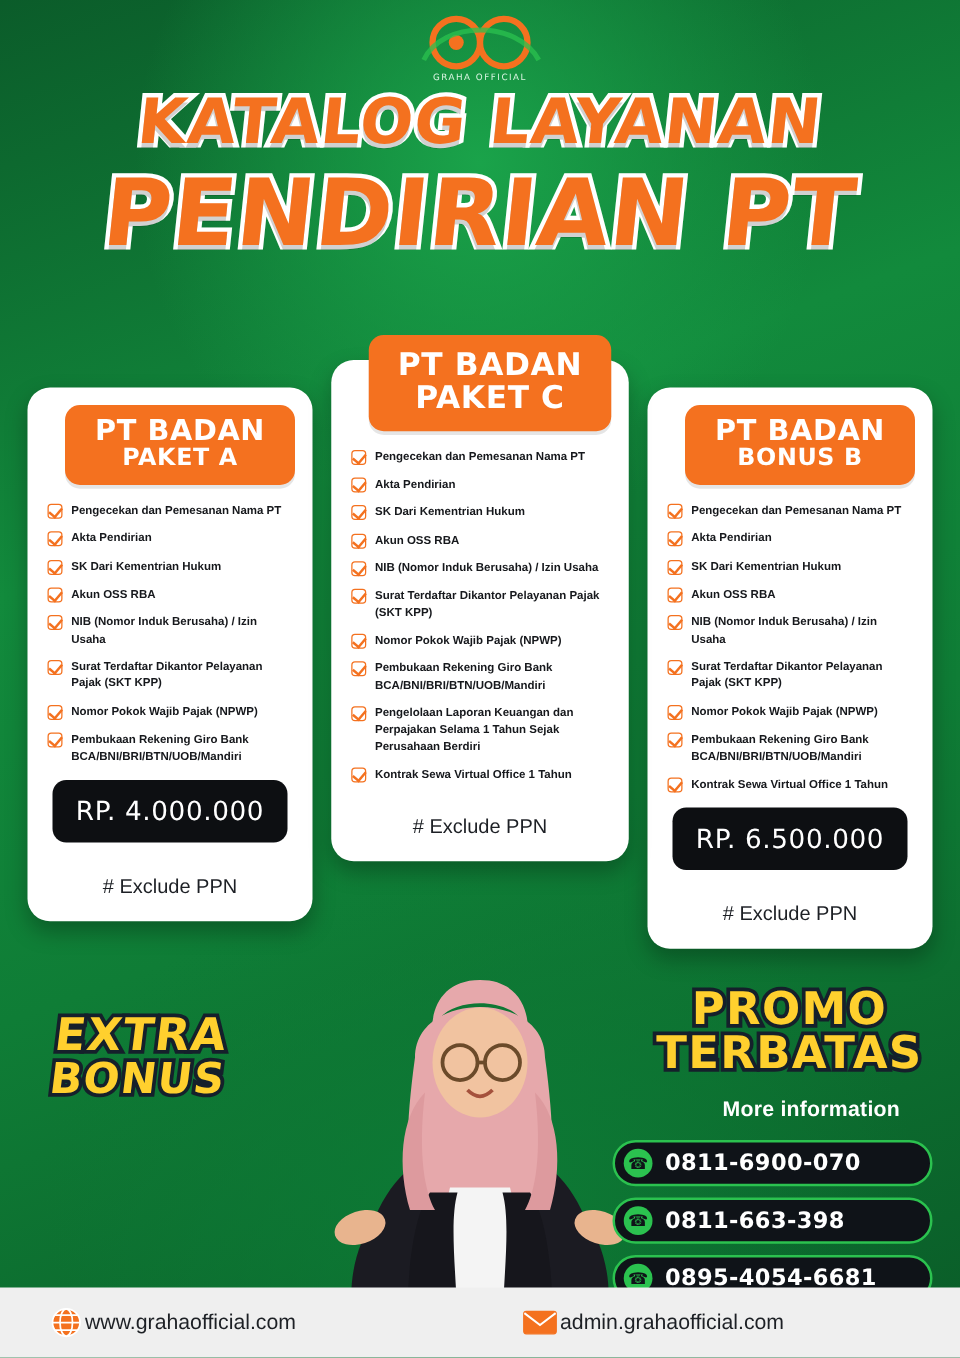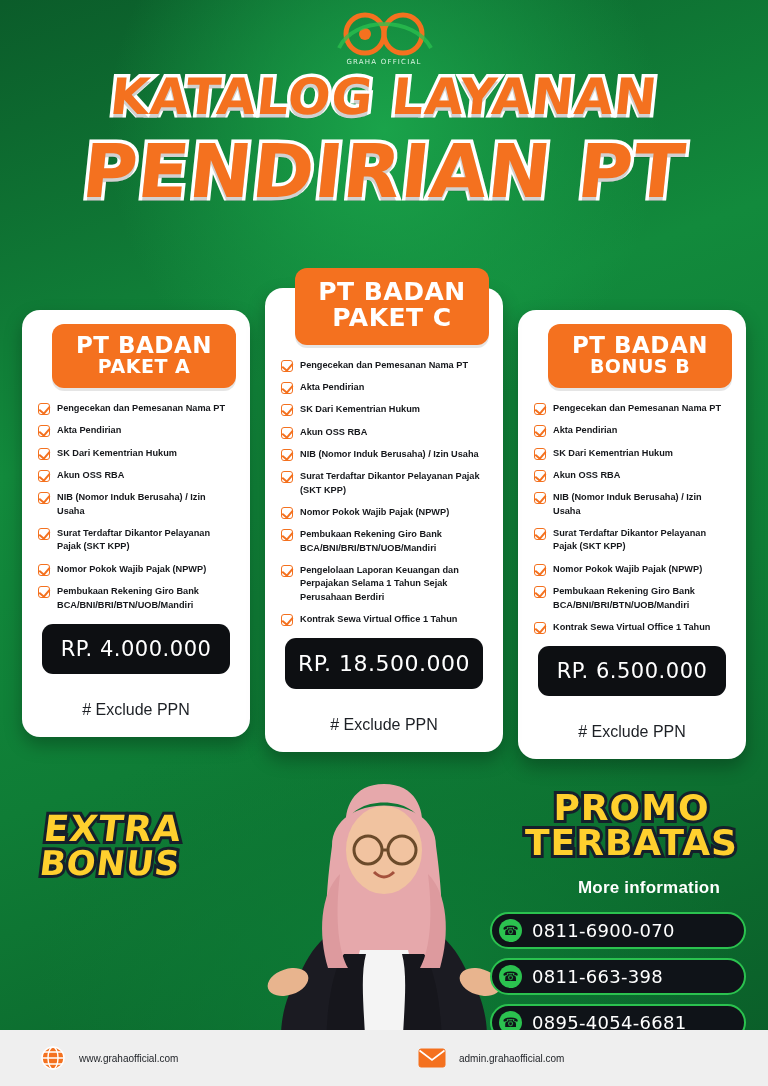--- a/index.html
+++ b/index.html
@@ -128,36 +128,36 @@
     background:#0f1318; border:2px solid #2bc24f; border-radius:24px;
     padding:5px 14px 5px 7px; margin-bottom:9px;
     justify-content:flex-start;
   }
   .phone .ic{
     flex:0 0 auto; width:23px; height:23px; border-radius:50%;
     background:#2bc24f; display:flex; align-items:center; justify-content:center;
     color:#0f1318; font-size:13px;
   }
   .phone .num{
-    font-family:"DejaVu Sans", sans-serif; font-weight:normal;
+    font-family:"DejaVu Sans", sans-serif; font-weight:bold;
     font-size:18px; color:#fff; letter-spacing:.3px;
   }
 
   
   .person{ position:absolute; left:248px; bottom:32px; width:272px; height:300px; }
 
   
   .footer{
     position:absolute; left:0; right:0; bottom:0; height:56px;
     background:#efefef;
     display:flex; align-items:center;
   }
   .footer .cell{
-    flex:1; display:flex; align-items:center; gap:13px; padding-left:40px;
-    color:#1d2025; font-size:10px;
+    flex:1; display:flex; align-items:center; gap:2px; padding-left:40px;
+    color:#1d2025; font-size:17px;
   }
   .footer .cell.right{ padding-left:28px; }
   .globe{ width:26px; height:26px; }
   .mail{ width:28px; height:20px; }
 </style>
 </head>
 <body>
 
 <div class="logo-wrap">
   <div class="logo">
@@ -263,21 +263,20 @@
         </li>
       <li>
           <span class="chk"></span>
           <span>Pengelolaan Laporan Keuangan dan Perpajakan Selama 1 Tahun Sejak Perusahaan Berdiri</span>
         </li>
       <li>
           <span class="chk"></span>
           <span>Kontrak Sewa Virtual Office 1 Tahun</span>
         </li>
     </ul>
-    <div class="price">RP. 18.500.000</div>
     <div class="excl"># Exclude PPN</div>
   </div>
 
   <div class="card side">
     <div class="card-head">
       <div class="t1">PT BADAN</div>
       <div class="t2">BONUS B</div>
     </div>
     <ul class="feats">
       <li>

